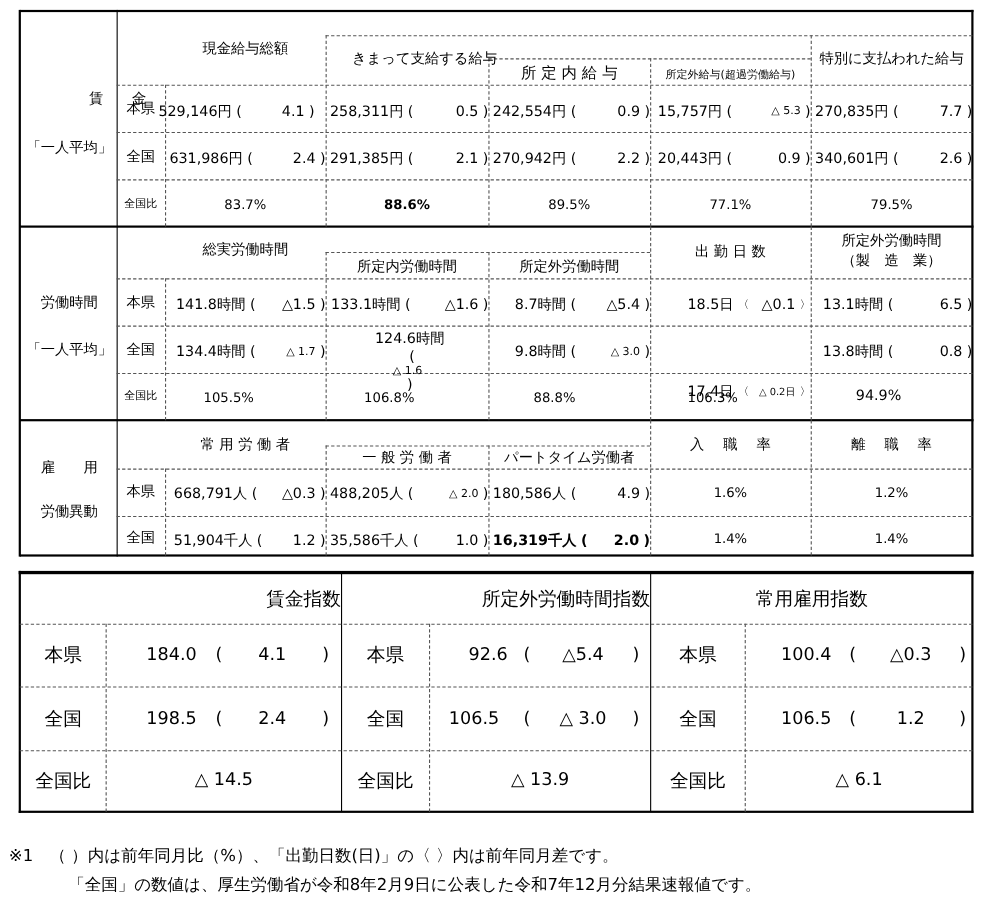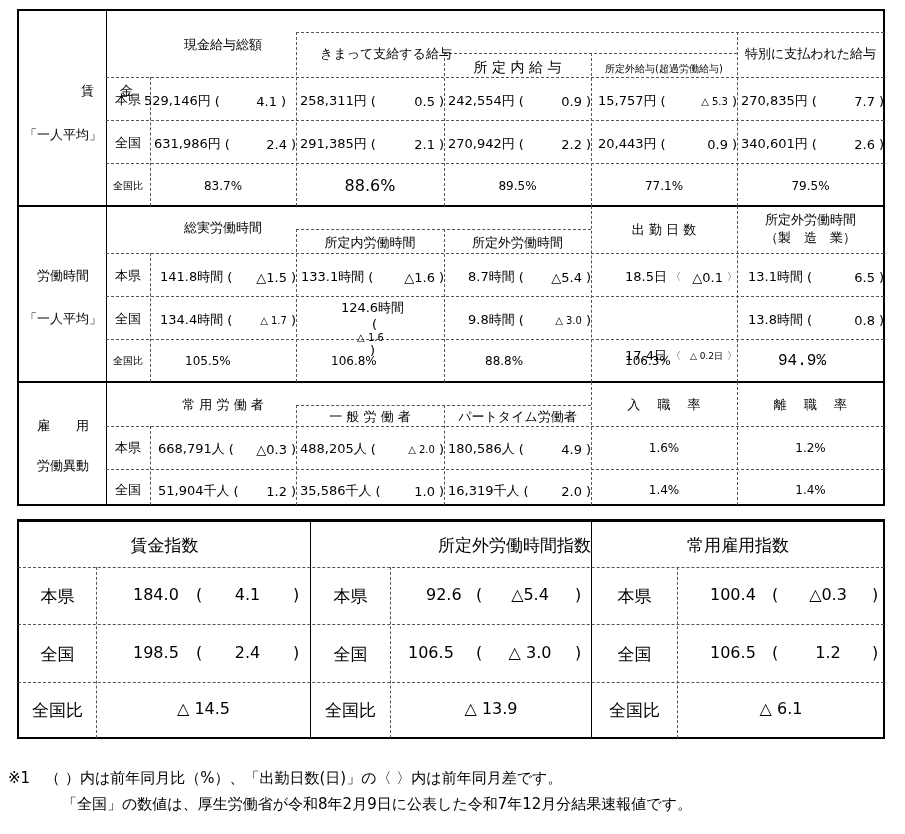--- a/index.html
+++ b/index.html
@@ -114,21 +114,21 @@
       <span>)</span>
     </div>
   <div class="val" style="left:741px;top:135px;width:143px;">
       <span class="n">340,601円</span>
       <span class="p1">(</span>
       <span class="d">2.6</span>
       <span>)</span>
     </div>
 
   <div class="t c" style="left:150px;top:178px;width:146px;font-size:12px;">83.7%</div>
-  <div class="t c" style="left:296px;top:178px;width:148px;font-size:16px;">88.6%</div>
+  <div class="t c" style="left:296px;top:178px;width:148px;font-size:12px;font-weight:bold;">88.6%</div>
   <div class="t c" style="left:444px;top:178px;width:147px;font-size:12px;">89.5%</div>
   <div class="t c" style="left:591px;top:178px;width:146px;font-size:12px;">77.1%</div>
   <div class="t c" style="left:737px;top:178px;width:147px;font-size:12px;">79.5%</div>
 
   <div class="dh" style="left:296px;top:229px;width:295px;"></div>
   <div class="dh" style="left:106px;top:253px;width:778px;"></div>
   <div class="dh" style="left:106px;top:296px;width:778px;"></div>
   <div class="dh" style="left:106px;top:339px;width:778px;"></div>
   <div class="dv" style="left:150px;top:253px;height:129px;"></div>
   <div class="dv" style="left:296px;top:229px;height:153px;"></div>
@@ -209,21 +209,21 @@
       <span class="n">13.8時間</span>
       <span class="p1">(</span>
       <span class="d">0.8</span>
       <span>)</span>
     </div>
 
   <div class="t" style="left:185px;top:353px;font-size:12px;">105.5%</div>
   <div class="t" style="left:331px;top:353px;font-size:12px;">106.8%</div>
   <div class="t" style="left:485px;top:353px;font-size:12px;">88.8%</div>
   <div class="t" style="left:625px;top:353px;font-size:12px;">106.3%</div>
-  <div class="t" style="left:778px;top:353px;font-size:16px;font-family:Liberation Mono, monospace;">94.9%</div>
+  <div class="t" style="left:778px;top:353px;font-size:13px;">94.9%</div>
 
   <div class="dh" style="left:296px;top:405px;width:295px;"></div>
   <div class="dh" style="left:106px;top:426px;width:778px;"></div>
   <div class="dh" style="left:106px;top:469px;width:778px;"></div>
   <div class="dv" style="left:150px;top:426px;height:79px;"></div>
   <div class="dv" style="left:296px;top:405px;height:100px;"></div>
   <div class="dv" style="left:444px;top:405px;height:100px;"></div>
   <div class="dv" style="left:591px;top:382px;height:123px;"></div>
   <div class="dv" style="left:737px;top:382px;height:123px;"></div>
 
@@ -265,21 +265,21 @@
       <span class="p1">(</span>
       <span class="d">1.2</span>
       <span>)</span>
     </div>
   <div class="val" style="left:300px;top:482px;width:144px;">
       <span class="n">35,586千人</span>
       <span class="p1">(</span>
       <span class="d">1.0</span>
       <span>)</span>
     </div>
-  <div class="val" style="left:448px;top:482px;width:143px;">
+  <div class="val" style="left:448px;top:482px;width:143px;font-weight:bold;">
       <span class="n">16,319千人</span>
       <span class="p1">(</span>
       <span class="d">2.0</span>
       <span>)</span>
     </div>
   <div class="t c" style="left:591px;top:482px;width:146px;font-size:12px;">1.4%</div>
   <div class="t c" style="left:737px;top:482px;width:147px;font-size:12px;">1.4%</div>
 </div>
 
 <div>
@@ -289,21 +289,21 @@
   <div class="ln h" style="left:17px;top:737px;width:868px;height:2px;"></div>
   <div class="ln v" style="left:310px;top:521px;height:217px;"></div>
   <div class="ln v" style="left:591px;top:521px;height:217px;"></div>
   <div class="dh" style="left:18px;top:567px;width:866px;"></div>
   <div class="dh" style="left:18px;top:624px;width:866px;"></div>
   <div class="dh" style="left:18px;top:682px;width:866px;"></div>
   <div class="dv" style="left:96px;top:567px;height:171px;"></div>
   <div class="dv" style="left:390px;top:567px;height:171px;"></div>
   <div class="dv" style="left:677px;top:567px;height:171px;"></div>
 
-  <div class="t c big" style="left:19px;top:535px;width:291px;">賃金指数</div>
+  <div class="t c big" style="left:19px;top:535px;width:291px;text-align:right;">賃金指数</div>
   <div class="t c big" style="left:311px;top:535px;width:280px;text-align:right;">所定外労働時間指数</div>
   <div class="t c big" style="left:592px;top:535px;width:292px;">常用雇用指数</div>
 
   <div class="t c big" style="left:19px;top:586px;width:77px;">本県</div>
   <div class="t c big" style="left:19px;top:644px;width:77px;">全国</div>
   <div class="t c big" style="left:19px;top:700px;width:77px;">全国比</div>
   <div class="t c big" style="left:311px;top:586px;width:79px;">本県</div>
   <div class="t c big" style="left:311px;top:644px;width:79px;">全国</div>
   <div class="t c big" style="left:311px;top:700px;width:79px;">全国比</div>
   <div class="t c big" style="left:592px;top:586px;width:85px;">本県</div>

